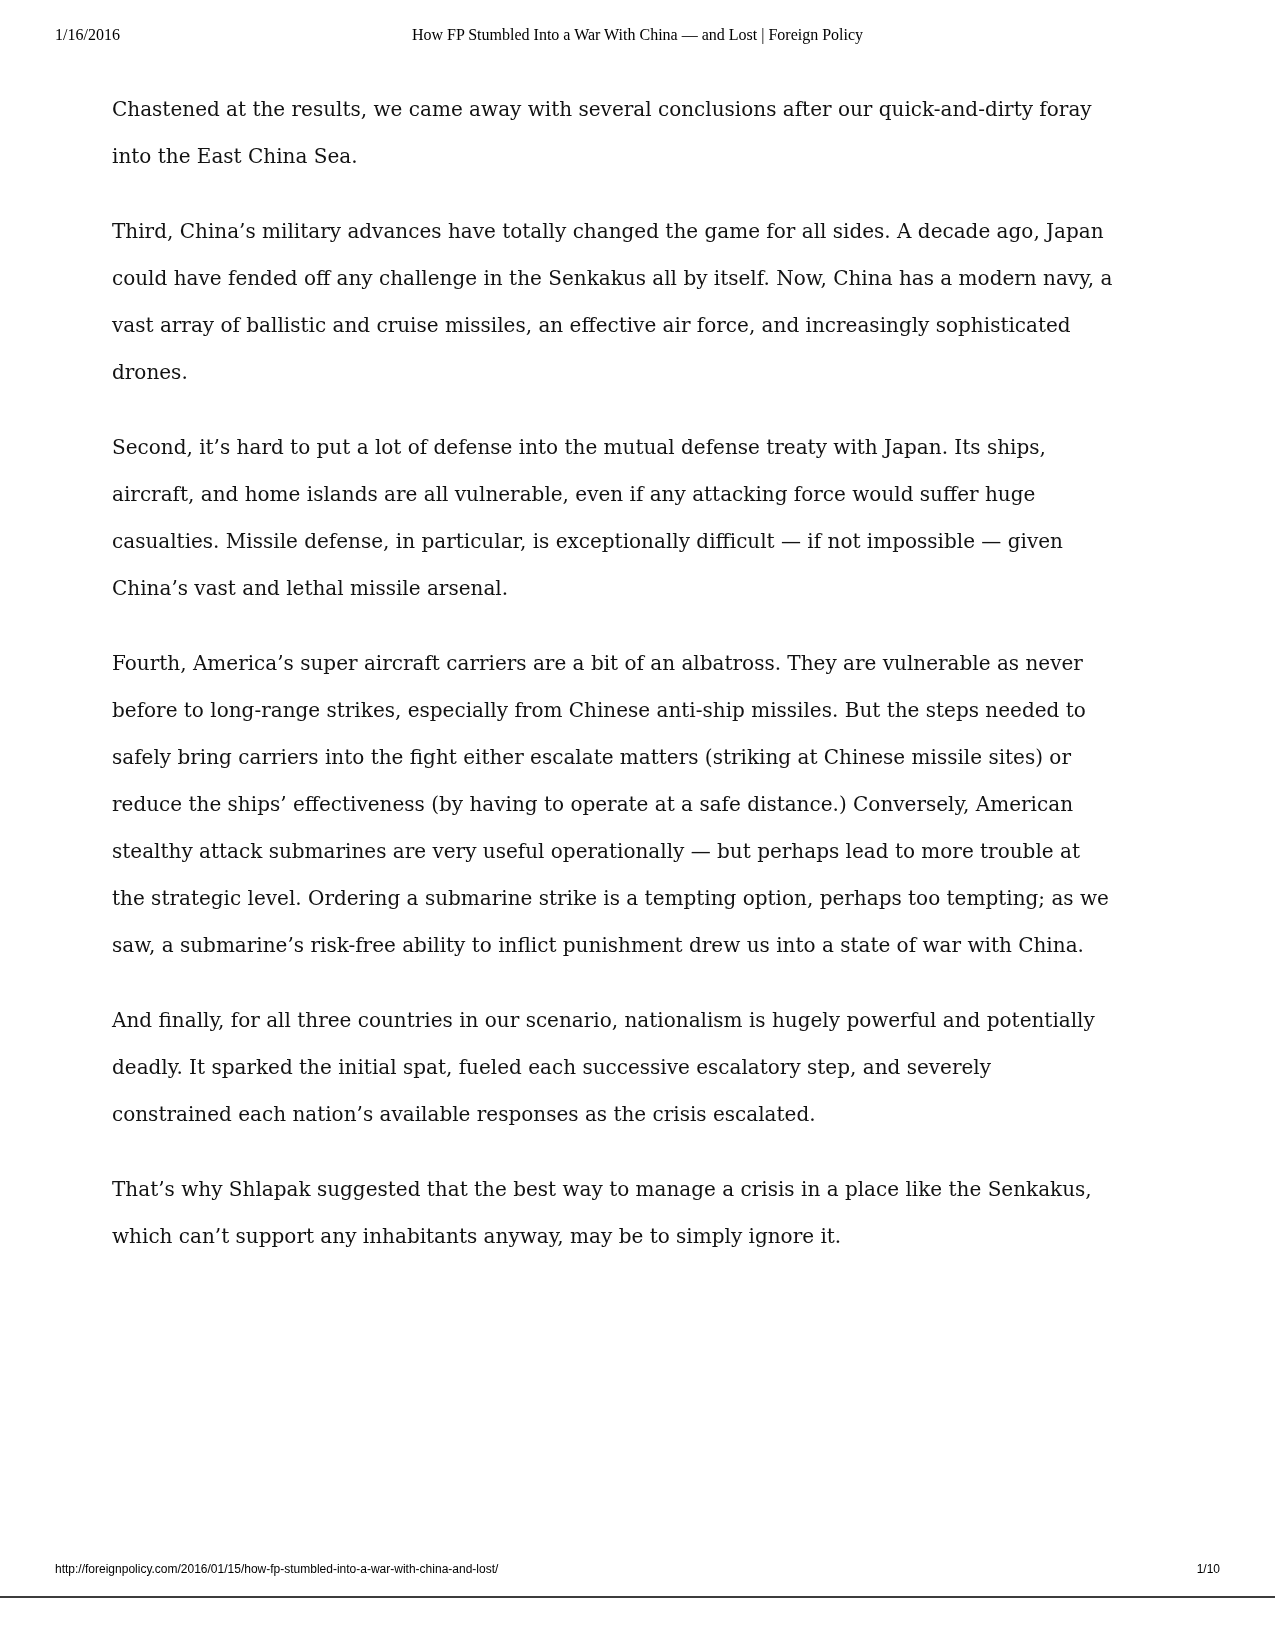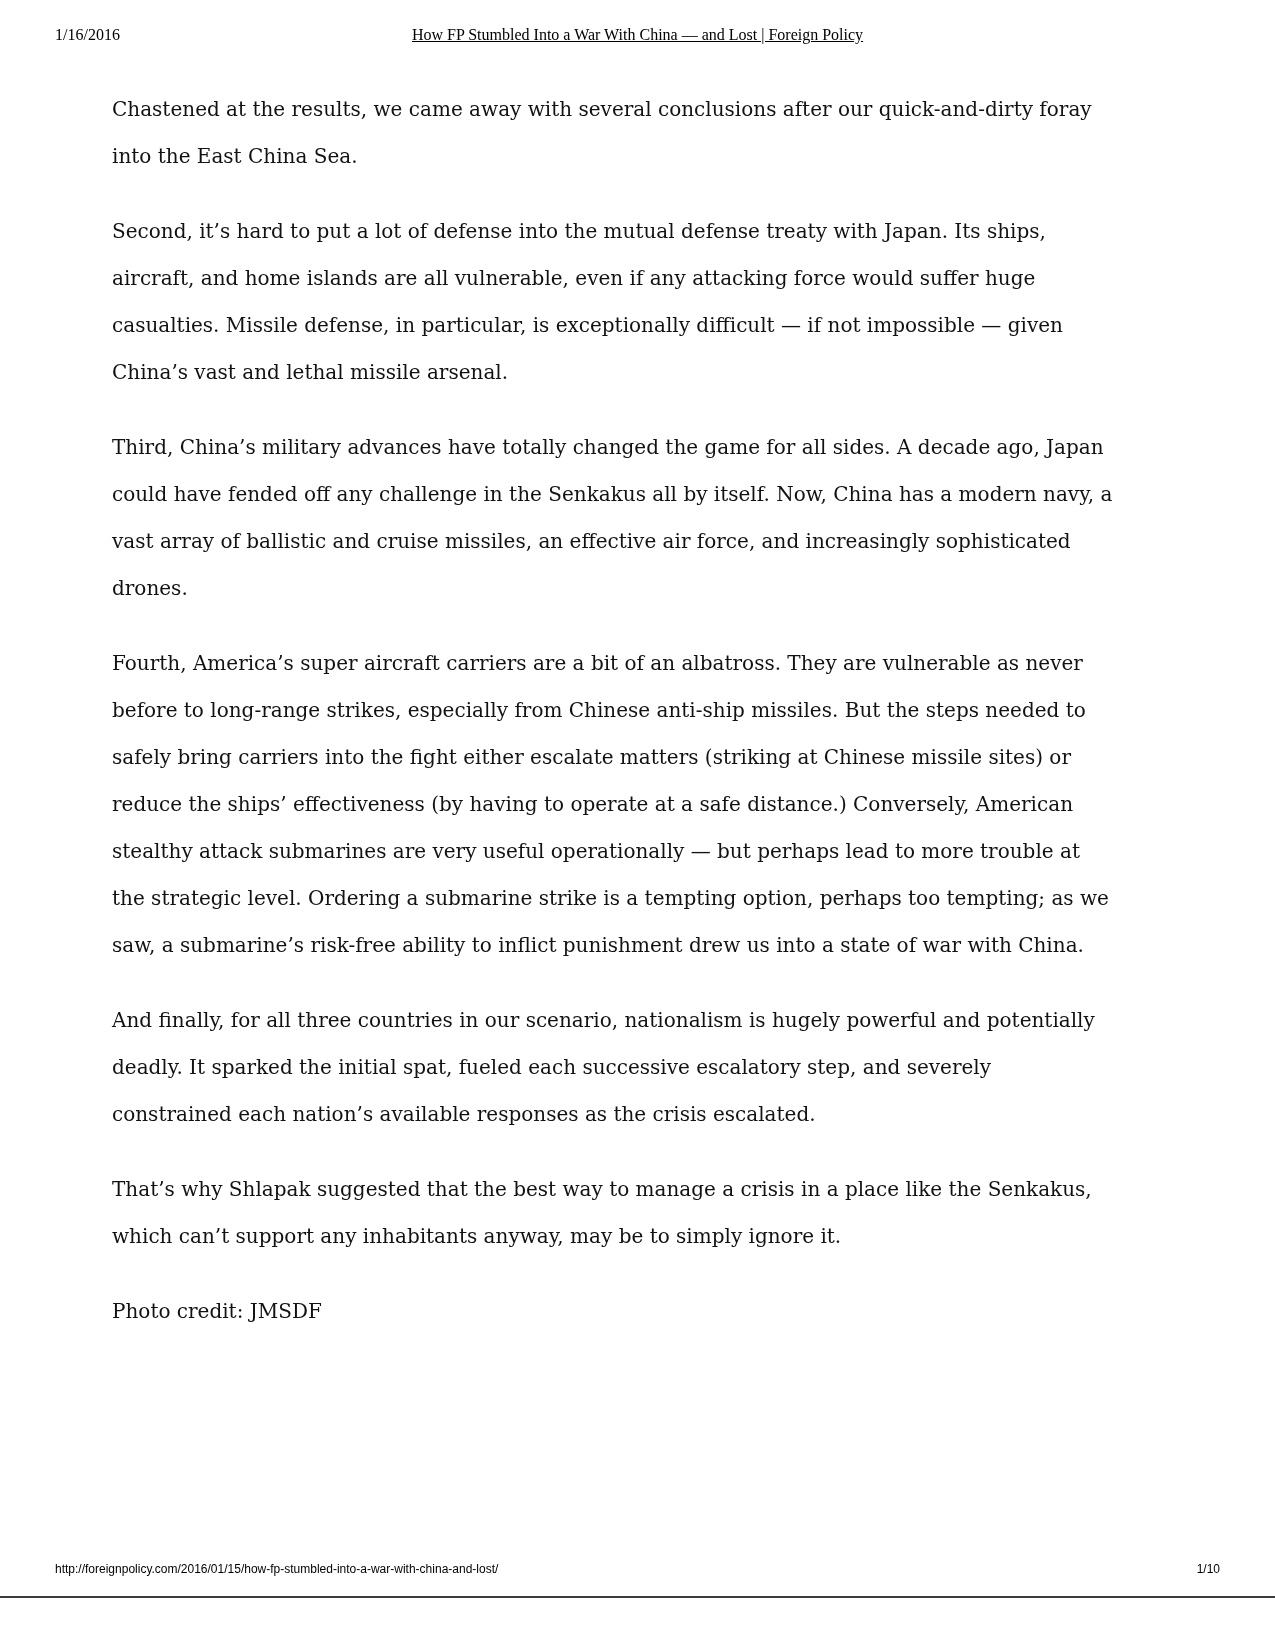--- a/index.html
+++ b/index.html
@@ -29,21 +29,20 @@
     position: absolute;
     left: 55px;
     top: 0;
   }
   .print-header .title {
     position: absolute;
     left: 0;
     right: 0;
     top: 0;
     text-align: center;
-    text-decoration: underline;
   }
   .content {
     position: absolute;
     top: 86px;
     left: 100px;
     width: 1015px;
     font-family: "DejaVu Serif", "Liberation Serif", serif;
     font-size: 20px;
     line-height: 2.35;
     color: #121212;
@@ -79,26 +78,25 @@
 
 <div class="page">
 
   <div class="print-header">
     <span class="date">1/16/2016</span>
     <span class="title">How FP Stumbled Into a War With China — and Lost | Foreign Policy</span>
   </div>
 
   <div class="content">
     <p>Chastened at the results, we came away with several conclusions after our quick-and-dirty foray into the East China Sea.</p>
+    <p>Third, China’s military advances have totally changed the game for all sides. A decade ago, Japan could have fended off any challenge in the Senkakus all by itself. Now, China has a modern navy, a vast array of ballistic and cruise missiles, an effective air force, and increasingly sophisticated drones.</p>
     <p>Second, it’s hard to put a lot of defense into the mutual defense treaty with Japan. Its ships, aircraft, and home islands are all vulnerable, even if any attacking force would suffer huge casualties. Missile defense, in particular, is exceptionally difficult — if not impossible — given China’s vast and lethal missile arsenal.</p>
-    <p>Third, China’s military advances have totally changed the game for all sides. A decade ago, Japan could have fended off any challenge in the Senkakus all by itself. Now, China has a modern navy, a vast array of ballistic and cruise missiles, an effective air force, and increasingly sophisticated drones.</p>
     <p>Fourth, America’s super aircraft carriers are a bit of an albatross. They are vulnerable as never before to long-range strikes, especially from Chinese anti-ship missiles. But the steps needed to safely bring carriers into the fight either escalate matters (striking at Chinese missile sites) or reduce the ships’ effectiveness (by having to operate at a safe distance.) Conversely, American stealthy attack submarines are very useful operationally — but perhaps lead to more trouble at the strategic level. Ordering a submarine strike is a tempting option, perhaps too tempting; as we saw, a submarine’s risk-free ability to inflict punishment drew us into a state of war with China.</p>
     <p>And finally, for all three countries in our scenario, nationalism is hugely powerful and potentially deadly. It sparked the initial spat, fueled each successive escalatory step, and severely constrained each nation’s available responses as the crisis escalated.</p>
     <p>That’s why Shlapak suggested that the best way to manage a crisis in a place like the Senkakus, which can’t support any inhabitants anyway, may be to simply ignore it.</p>
-    <p>Photo credit: JMSDF</p>
   </div>
 
   <div class="print-footer">
     <span>http://foreignpolicy.com/2016/01/15/how-fp-stumbled-into-a-war-with-china-and-lost/</span>
     <span>1/10</span>
   </div>
 
   <div class="page-edge"></div>
 
 </div>

